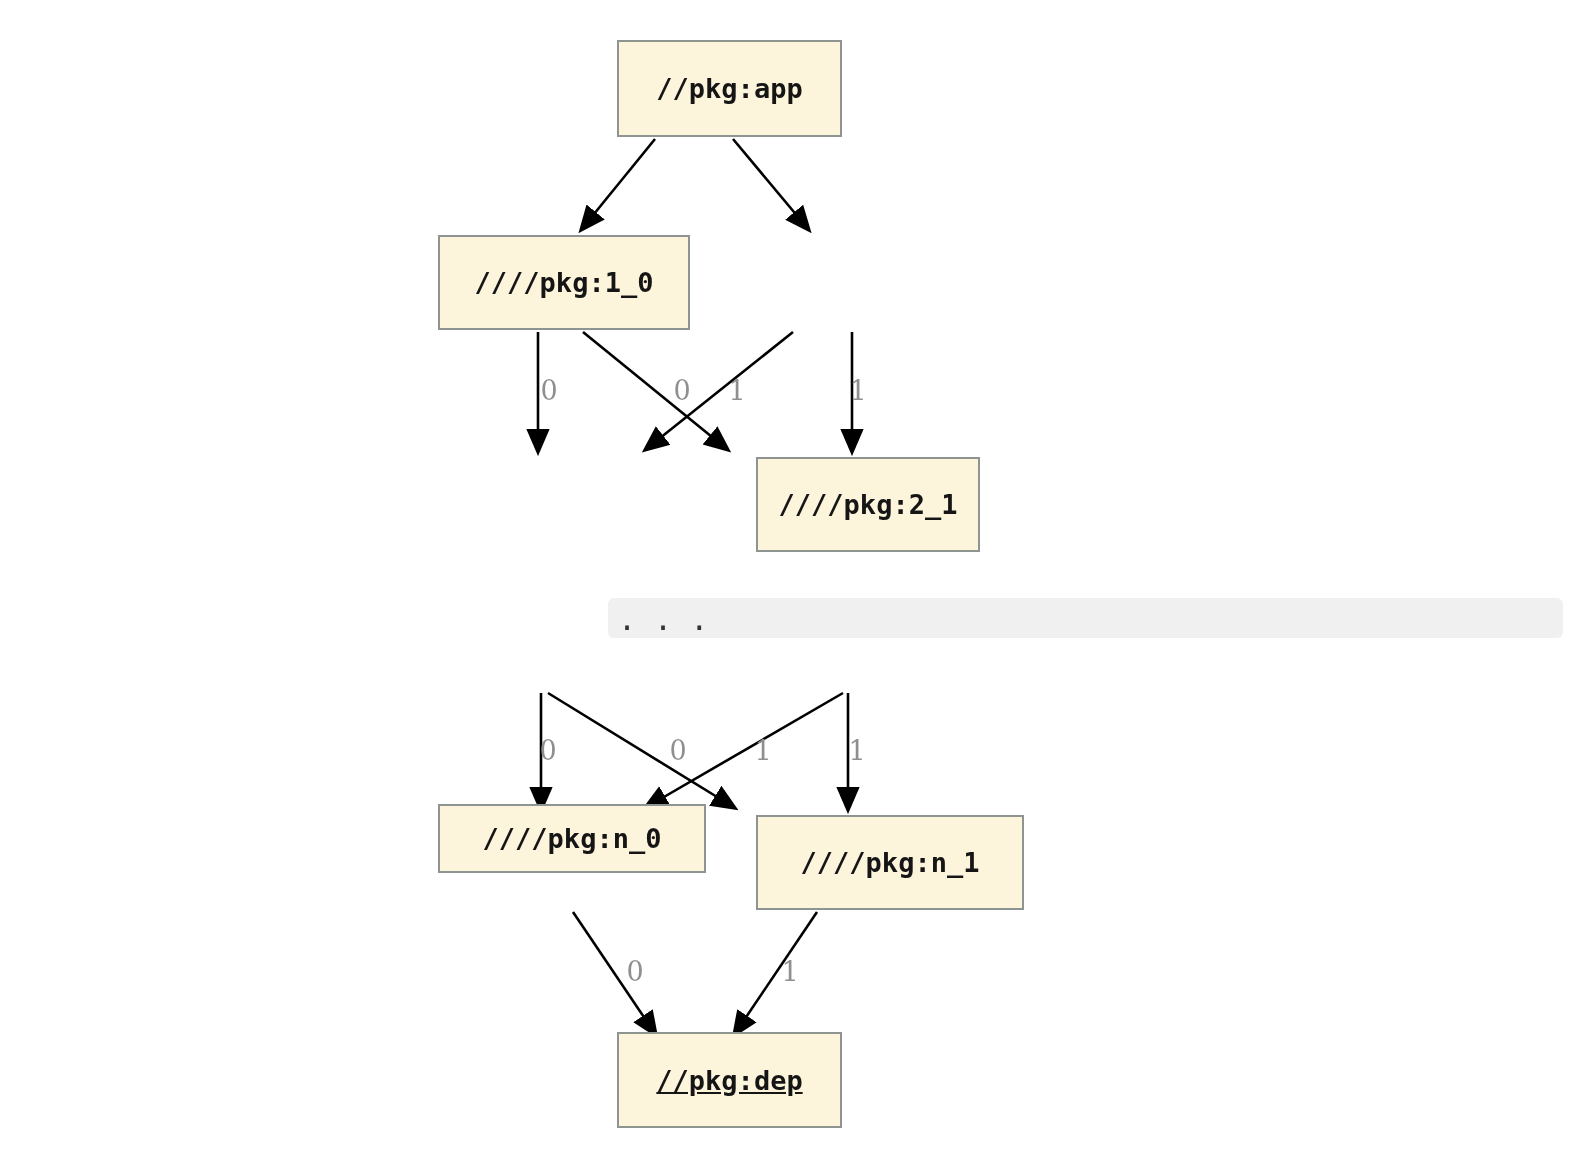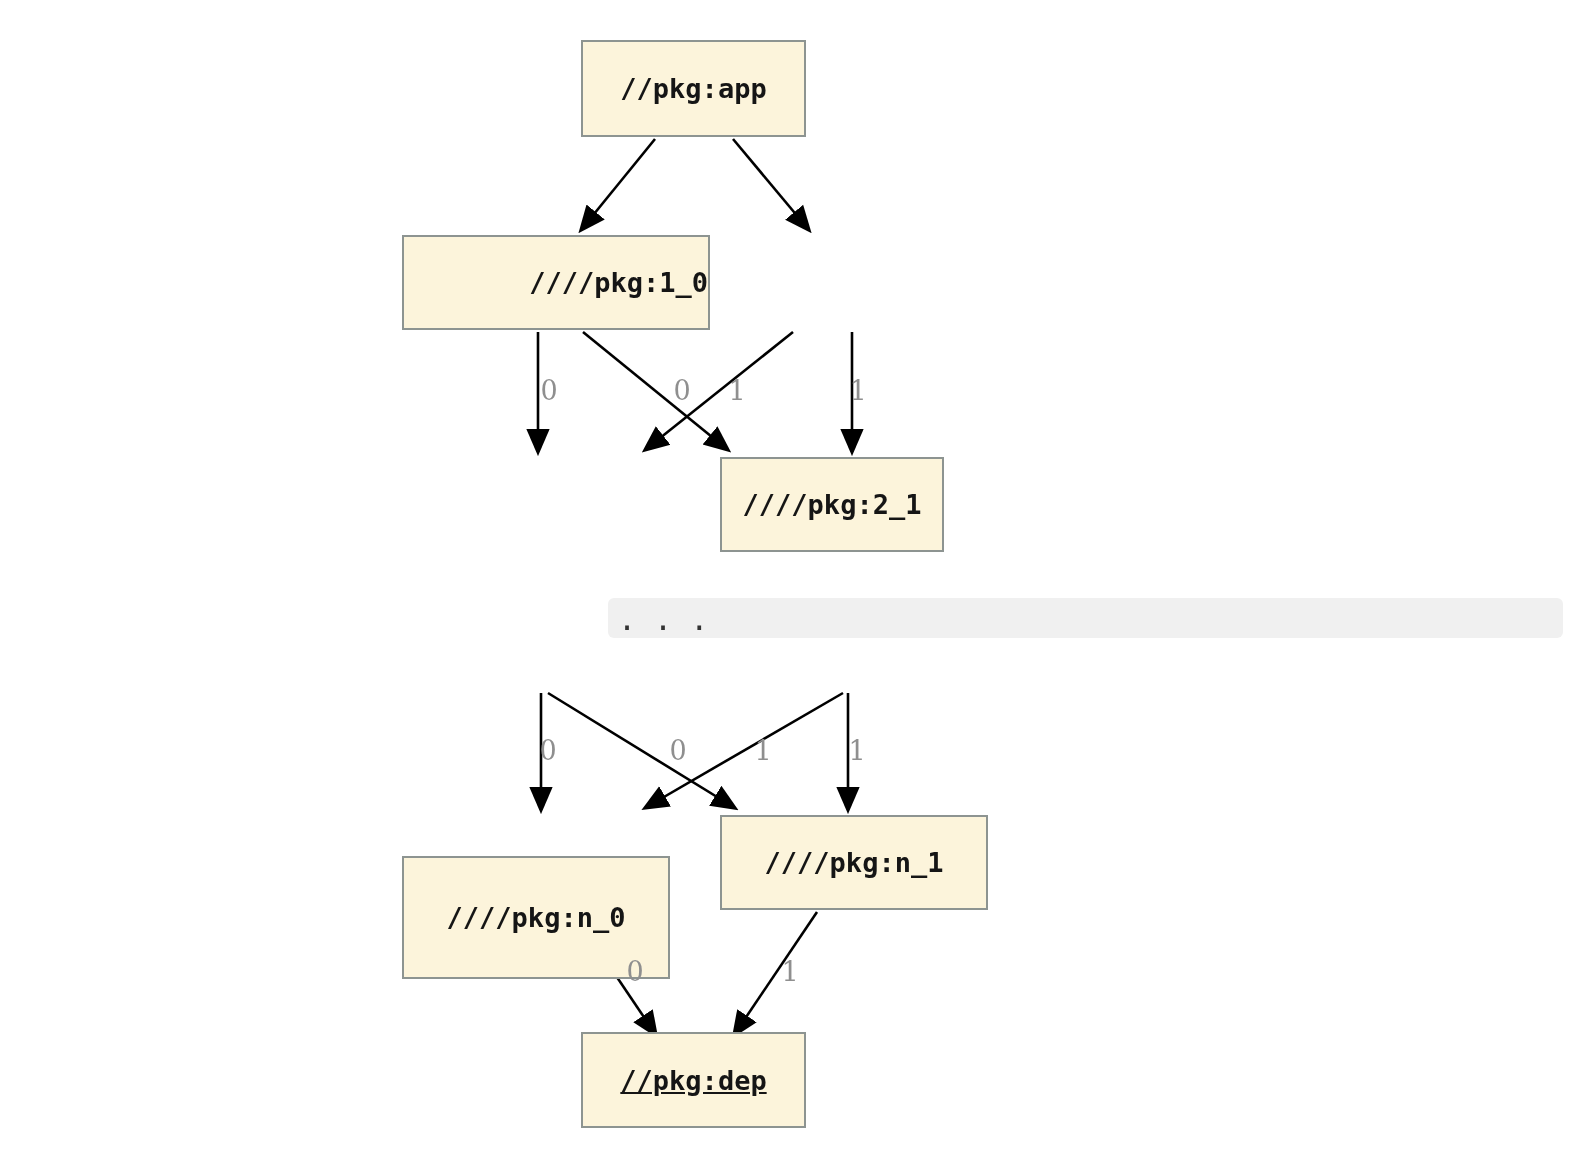--- a/index.html
+++ b/index.html
@@ -28,27 +28,28 @@
     background: var(--node-fill, #FCF4DB);
     border: 2px solid var(--node-border, #8D9491);
     display: flex;
     align-items: center;
     justify-content: center;
     font-family: "DejaVu Sans Mono", monospace;
     font-weight: bold;
     font-size: 27px;
     color: var(--node-text, #151515);
     white-space: nowrap;
+    margin-left: 36px;
   }
   .node-app  { left: 581px; top:   40px; width: 225px; height: 97px; }
-  .node-1_0  { left: 402px; top:  235px; width: 308px; height: 95px; justify-content: flex-end; }
+  .node-1_0  { left: 402px; top:  235px; width: 252px; height: 95px; }
   .node-1_1  { left: 720px; top:  235px; width: 268px; height: 95px; }
   .node-2_0  { left: 402px; top:  457px; width: 268px; height: 95px; }
   .node-2_1  { left: 720px; top:  457px; width: 224px; height: 95px; }
-  .node-n_0  { left: 402px; top:  856px; width: 268px; height: 123px; }
+  .node-n_0  { left: 402px; top:  804px; width: 268px; height: 69px; }
   .node-n_1  { left: 720px; top:  815px; width: 268px; height: 95px; }
   .node-dep  { left: 581px; top: 1032px; width: 225px; height: 96px; text-decoration: underline; }
   .ellipsis-band {
     position: absolute;
     left: 608px; top: 598px;
     width: 955px; height: 40px;
     box-sizing: border-box;
     background: var(--band-bg, #F0F0F0);
     border-radius: 6px;
     color: var(--band-text, #333333);

